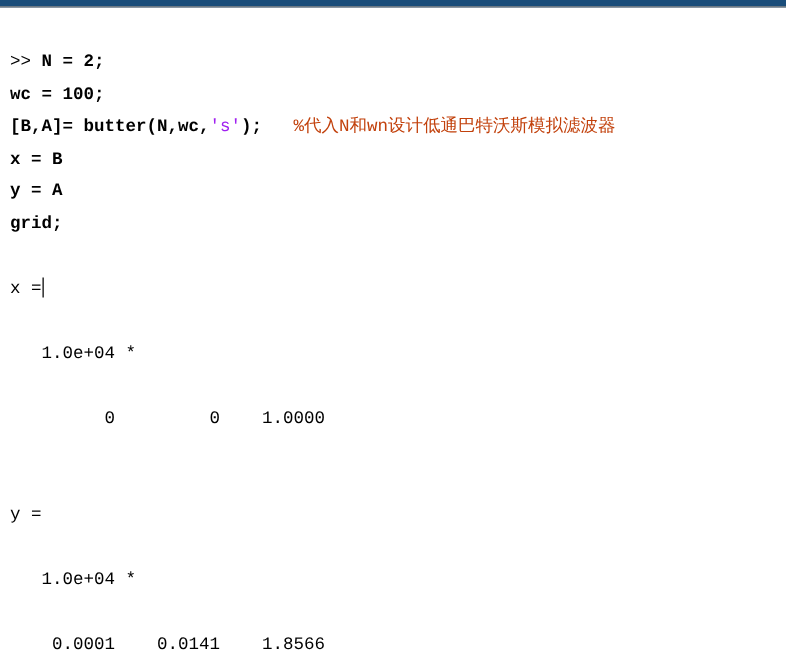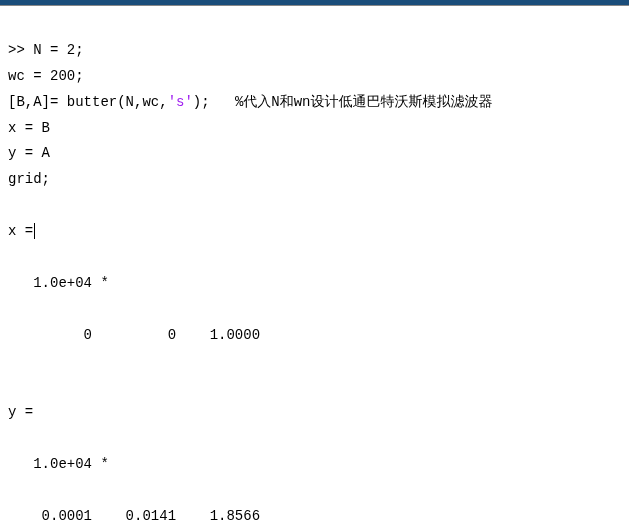--- a/index.html
+++ b/index.html
@@ -26,46 +26,47 @@
       padding: 6px 8px;
       line-height: 1.85;
       font-family: "Consolas", "Courier New", monospace;
       white-space: pre;
     }
     .prompt {
       color: #000;
     }
     .code-text {
       color: #000;
+      font-weight: bold;
     }
     .string-lit {
       color: #a020f0;
     }
     .comment {
-      color: #000000;
+      color: #c2410c;
     }
     .cursor {
       border-left: 1px solid #000;
       display: inline-block;
       height: 16px;
       vertical-align: middle;
       margin-left: 1px;
     }
     .output-line {
       color: #000;
     }
   </style>
 </head>
 <body>
 
 <div class="top-bar"></div>
 
 <div class="content">
 <span class="prompt">&gt;&gt; </span><span class="code-text">N = 2;</span>
-<span class="code-text">wc = 200;</span>
+<span class="code-text">wc = 100;</span>
 <span class="code-text">[B,A]= butter(N,wc,</span><span class="string-lit">'s'</span><span class="code-text">);   </span><span class="comment">%代入N和wn设计低通巴特沃斯模拟滤波器</span>
 <span class="code-text">x = B</span>
 <span class="code-text">y = A</span>
 <span class="code-text">grid;</span>
 
 <span class="output-line">x =</span><span class="cursor"></span>
 
 <span class="output-line">   1.0e+04 *</span>
 
 <span class="output-line">         0         0    1.0000</span>

